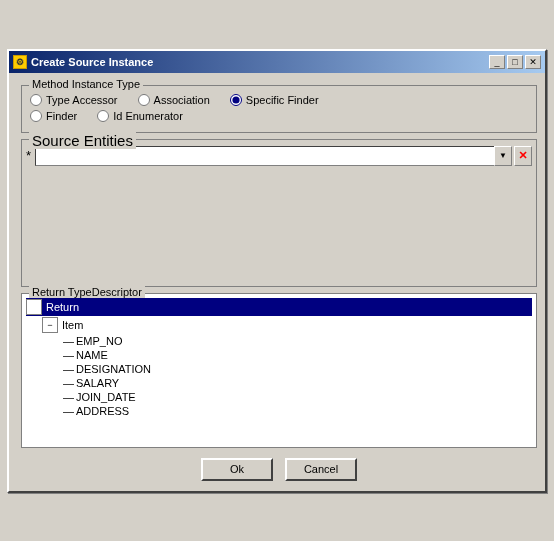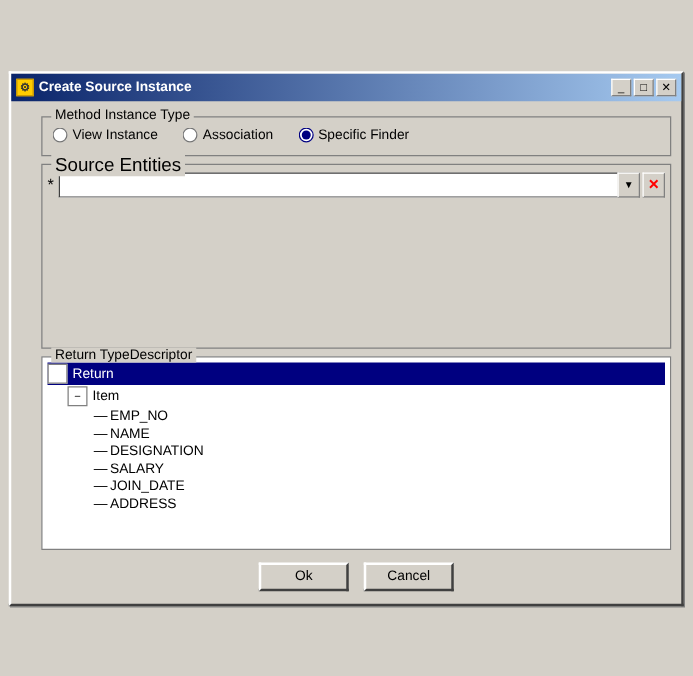--- a/index.html
+++ b/index.html
@@ -73,21 +73,21 @@
       border-left-color: #ffffff;
       display: flex;
       align-items: center;
       justify-content: center;
       font-size: 9px;
       cursor: pointer;
       color: #000;
     }
 
     .window-content {
-      padding: 6px 8px 8px 24px;
+      padding: 6px 8px 8px 12px;
     }
 
     .group-box-wrapper {
       position: relative;
       margin-bottom: 6px;
     }
 
     .group-box-title {
       position: absolute;
       top: -7px;
@@ -339,29 +339,39 @@
   </div>
 
   <div class="window-content">
 
     <div class="group-box-wrapper">
       <span class="group-box-title">Method Instance Type</span>
       <div class="group-box-border">
         <div class="radio-row">
           <div class="radio-item">
             <input type="radio" class="radio-input" name="method_type" style="">
-            <label class="radio-label">View Instance</label>
+            <label class="radio-label">Type Accessor</label>
           </div>
           <div class="radio-item">
             <input type="radio" class="radio-input" name="method_type" style="">
             <label class="radio-label">Association</label>
           </div>
           <div class="radio-item">
             <input type="radio" class="radio-input" name="method_type" checked="" style="">
             <label class="radio-label">Specific Finder</label>
+          </div>
+        </div>
+        <div class="radio-row">
+          <div class="radio-item">
+            <input type="radio" class="radio-input" name="method_type" style="">
+            <label class="radio-label">Finder</label>
+          </div>
+          <div class="radio-item">
+            <input type="radio" class="radio-input" name="method_type" style="">
+            <label class="radio-label">Id Enumerator</label>
           </div>
         </div>
       </div>
     </div>
 
     <div class="source-entities-wrapper">
       <span class="source-entities-title">Source Entities</span>
       <div class="source-entities-border">
         <div class="source-row">
           <span class="star-label">*</span>

